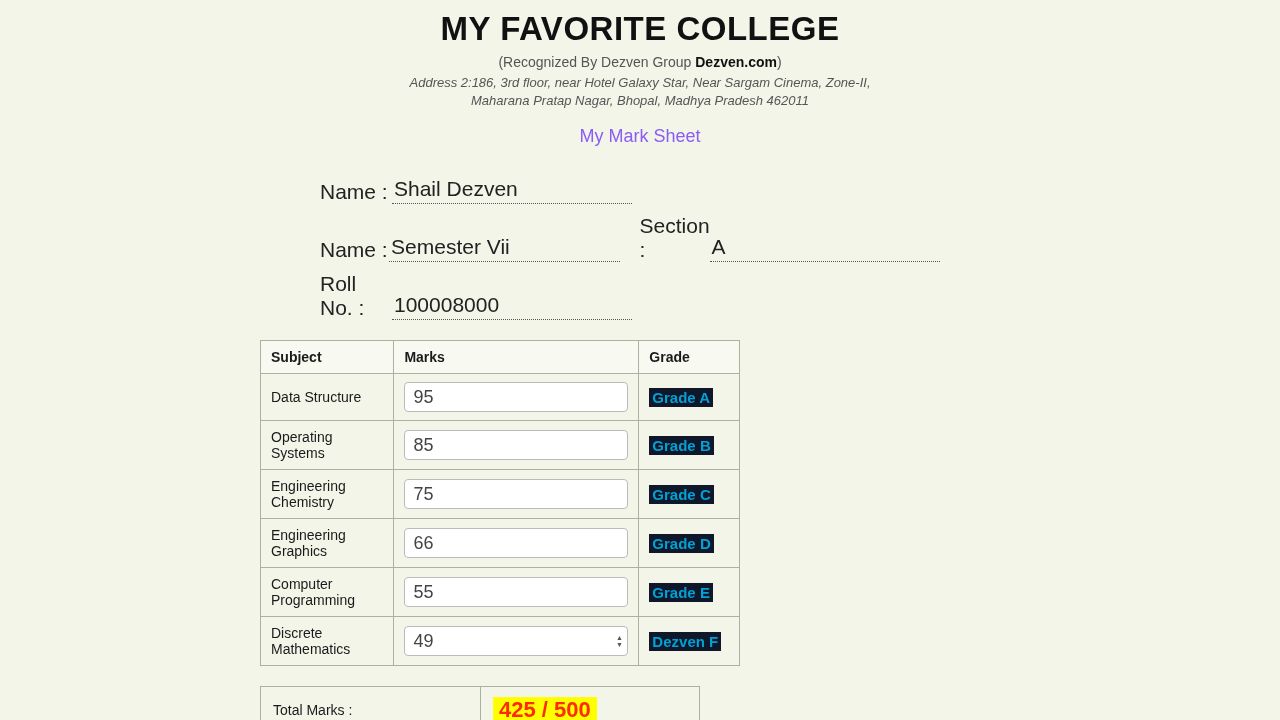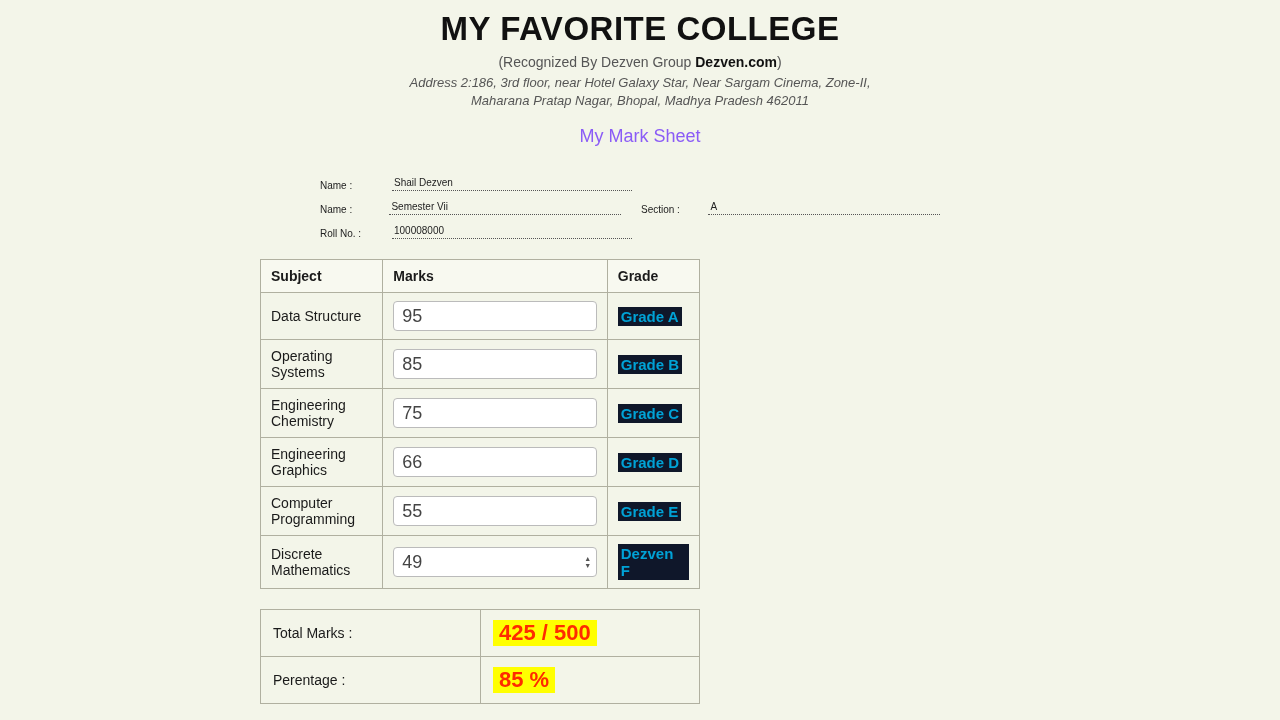--- a/index.html
+++ b/index.html
@@ -38,41 +38,41 @@
 }
 .subtitle {
   font-size: 18px;
   font-weight: 400;
   color: #8b5cf6;
   margin-top: 16px;
 }
 .info {
   margin: 30px auto 20px;
   width: 640px;
-  font-size: 10px;
+  font-size: 21px;
   color: #222;
 }
 .info-row {
   display: flex;
   align-items: flex-end;
   margin-bottom: 10px;
 }
 .info-label { width: 72px; font-weight: 500; }
 .info-value {
   border-bottom: 1px dotted #555;
   padding: 0 2px 2px 2px;
   margin-right: 20px;
 }
 .w240 { width: 240px; }
 .info-label2 { width: 70px; font-weight: 500; }
 
 .marks-table {
   border-collapse: collapse;
   margin: 0 8px 0 70px;
-  width: 440px;
+  width: 480px;
 }
 .marks-table th, .marks-table td {
   border: 1px solid #b0b0a0;
   padding: 8px 10px;
   text-align: left;
   font-size: 14px;
   vertical-align: middle;
 }
 .marks-table th {
   background: #f8f9f0;

